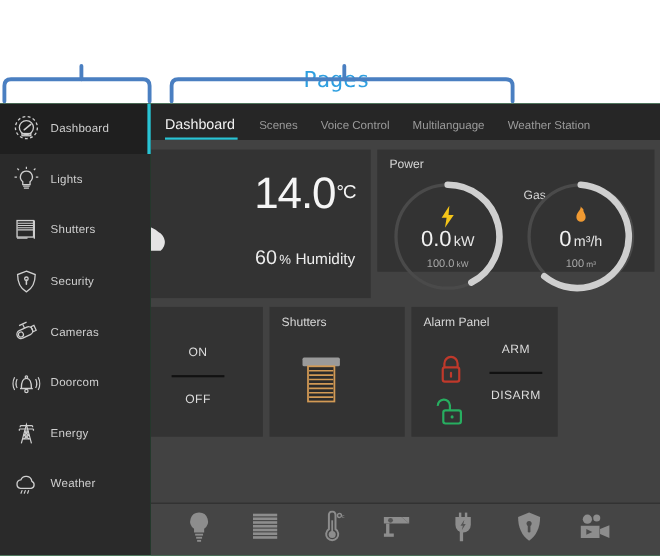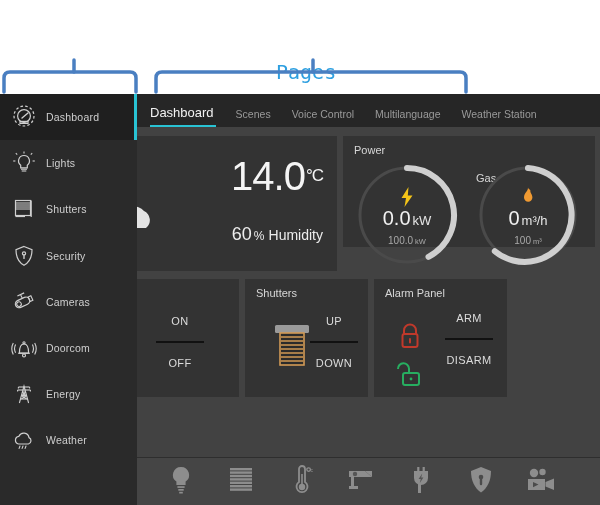--- a/index.html
+++ b/index.html
@@ -417,25 +417,20 @@
                 <line x1="8" y1="14" x2="30" y2="14"></line>
                   <line x1="8" y1="18" x2="30" y2="18"></line>
                 <line x1="8" y1="22" x2="30" y2="22"></line>
                   <line x1="8" y1="26" x2="30" y2="26"></line>
                 <line x1="8" y1="30" x2="30" y2="30"></line>
                   <line x1="8" y1="34" x2="30" y2="34"></line>
                 <line x1="8" y1="38" x2="30" y2="38"></line>
               </g>
             </svg>
           </div>
-          <div class="twoline" id="shutters-sw">
-            <div class="t1">UP</div>
-            <div class="bar"></div>
-            <div class="t2">DOWN</div>
-          </div>
         </div>
 
         <div class="card" id="card-alarm">
           <div class="card-title">Alarm Panel</div>
           <div id="alarm-lock-closed">
             <svg width="26" height="28" viewBox="0 0 26 28">
               <path d="M7 12 L7 8.5 a6 6 0 0 1 12 0 L19 12" fill="none" stroke="#c0392b" stroke-width="2"></path>
               <rect x="5.5" y="12" width="15" height="13" rx="2" fill="none" stroke="#c0392b" stroke-width="2"></rect>
               <line x1="13" y1="17" x2="13" y2="20.5" stroke="#c0392b" stroke-width="2" stroke-linecap="round"></line>
             </svg>

